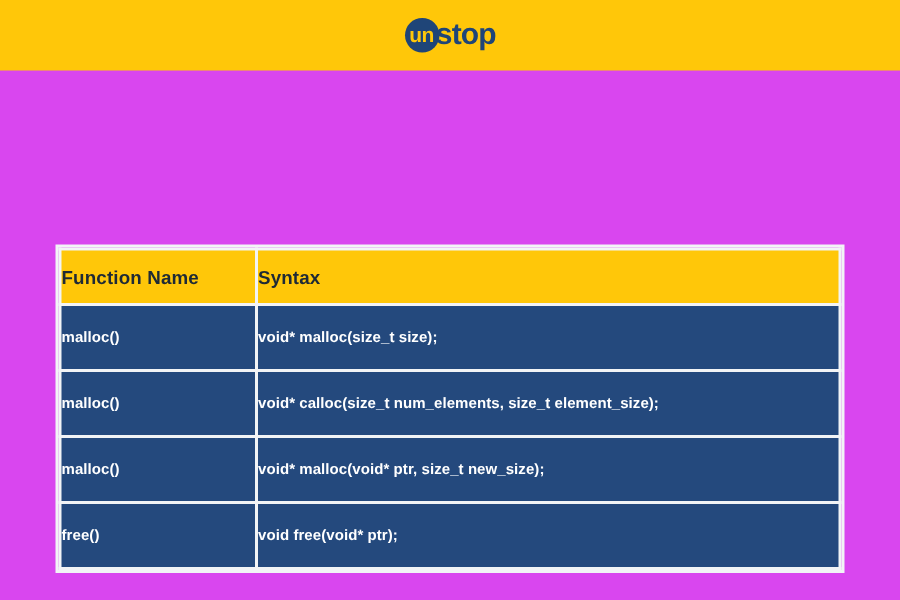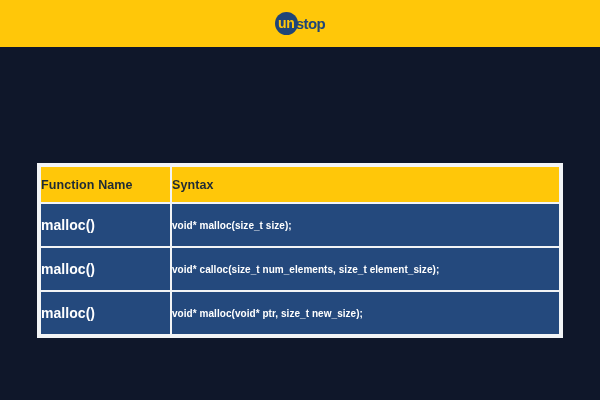--- a/index.html
+++ b/index.html
@@ -12,21 +12,21 @@
     overflow: hidden;
     background: #24497d;
     font-family: "Liberation Sans", sans-serif;
     -webkit-font-smoothing: antialiased;
   }
 
   .page {
     position: relative;
     width: 600px;
     height: 400px;
-    background: #0f172a;
+    background: #d946ef;
     box-sizing: border-box;
     padding-left: 12px;
   }
 
   
   .brand-bar {
     position: absolute;
     left: 0;
     top: 0;
     width: 600px;
@@ -55,21 +55,21 @@
     letter-spacing: -0.3px;
     display: flex;
     align-items: center;
     justify-content: center;
     box-sizing: border-box;
     padding-bottom: 1px;
   }
 
   .logo-word {
     color: #1f4578;
-    font-size: 15px;
+    font-size: 20px;
     font-weight: bold;
     letter-spacing: -0.6px;
     margin-left: -2px;
     padding-bottom: 1px;
   }
 
   
   .title {
     position: absolute;
     left: 40px;
@@ -123,21 +123,21 @@
 
   table.spec-table tbody td {
     background: #24497d;
     color: #ffffff;
     font-size: 10px;
     font-weight: bold;
     letter-spacing: 0.05px;
   }
 
   table.spec-table tbody td.fn-cell {
-    font-size: 14px;
+    font-size: 10px;
   }
 </style>
 </head>
 <body>
 
 <div class="page">
 
   <div class="brand-bar">
     <div class="logo">
       <span class="logo-mark">un</span>
@@ -164,17 +164,21 @@
           <td>void* malloc(size_t size);</td>
         </tr>
         <tr>
           <td class="fn-cell">malloc()</td>
           <td>void* calloc(size_t num_elements, size_t element_size);</td>
         </tr>
         <tr>
           <td class="fn-cell">malloc()</td>
           <td>void* malloc(void* ptr, size_t new_size);</td>
         </tr>
+        <tr>
+          <td class="fn-cell">free()</td>
+          <td>void free(void* ptr);</td>
+        </tr>
       </tbody>
     </table>
   </div>
 
 </div>
 
 </body></html>

